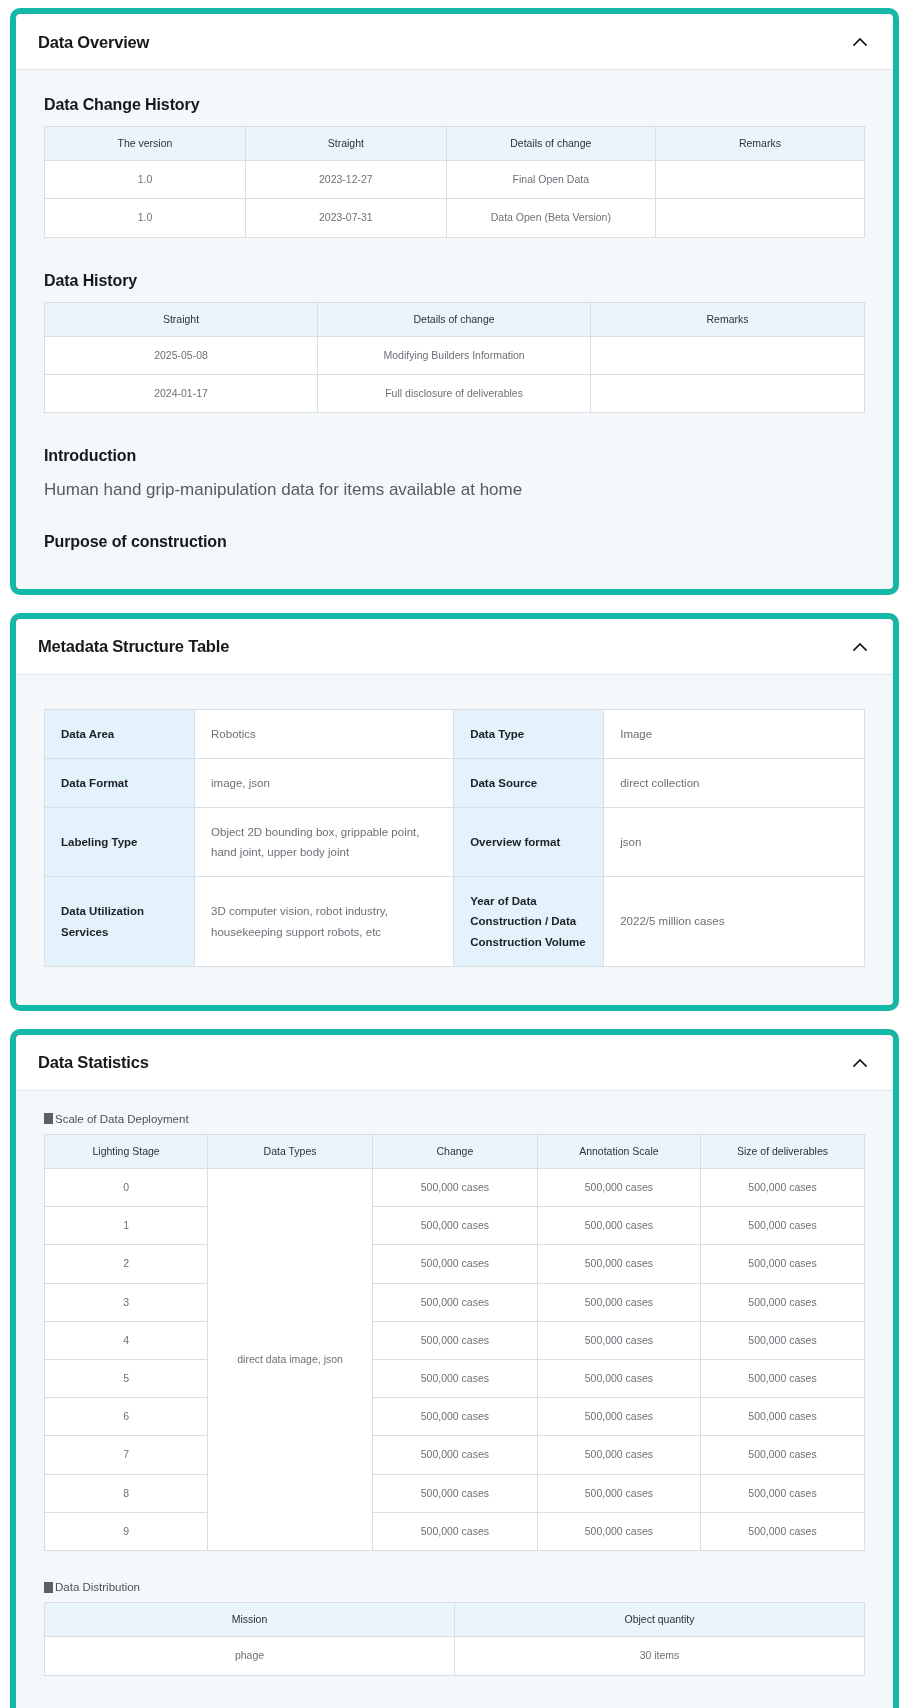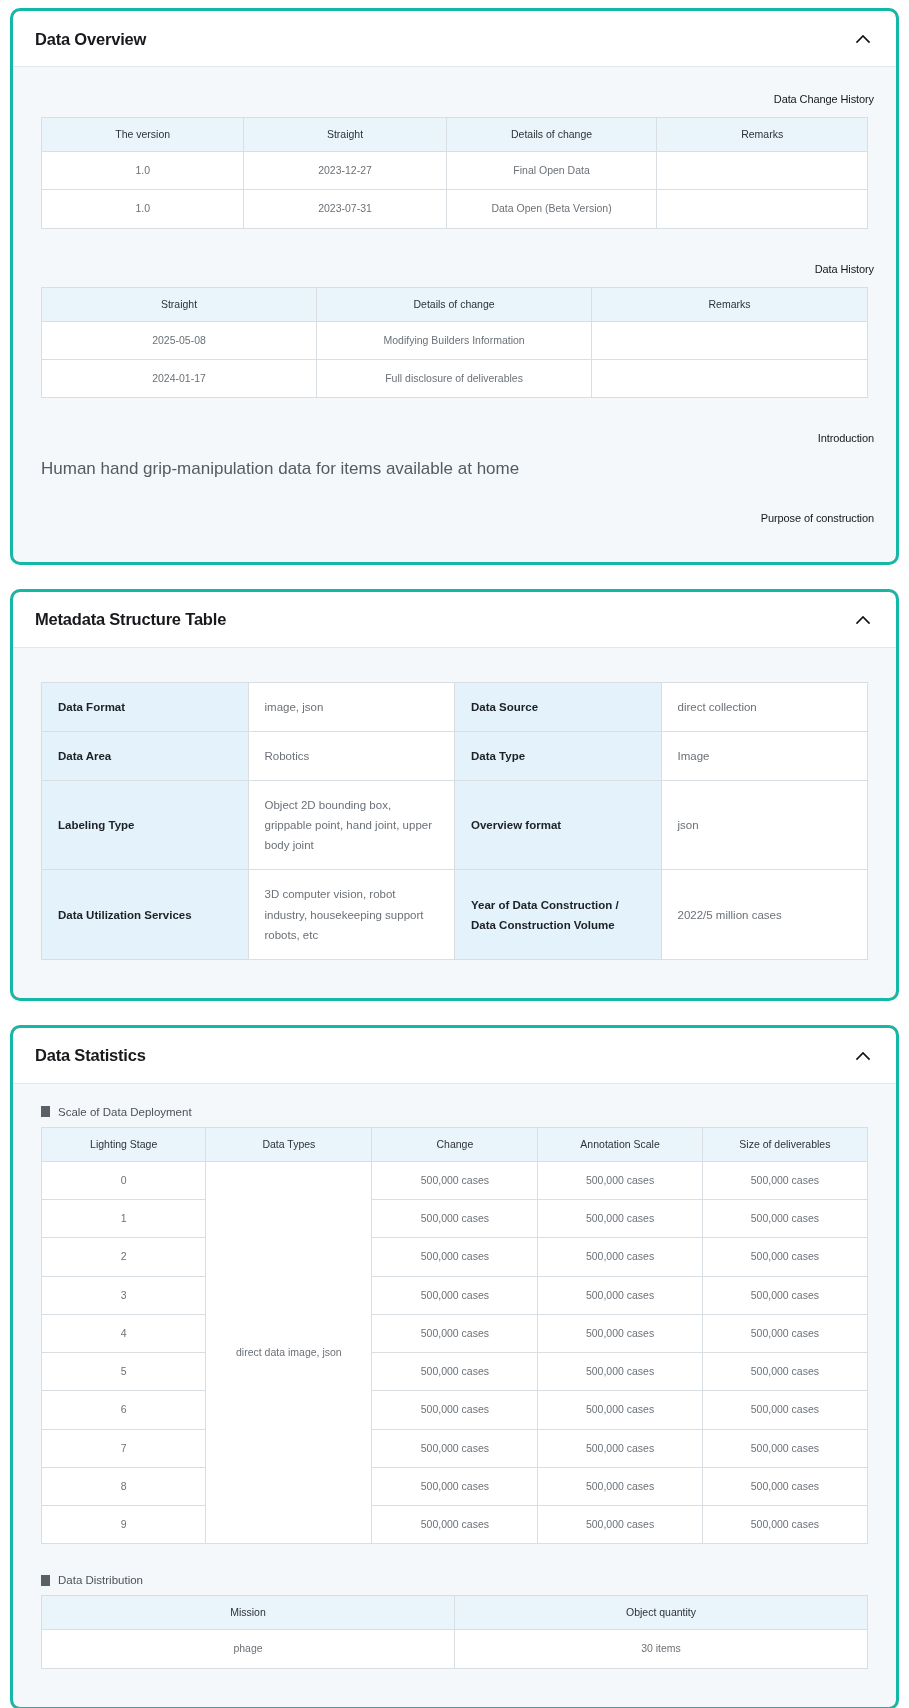--- a/index.html
+++ b/index.html
@@ -13,24 +13,24 @@
     color: #1a1a1a;
     -webkit-font-smoothing: antialiased;
   }
   .page {
     width: 909px;
     padding: 8px 10px 14px 10px;
   }
 
   
   .panel {
-    border: 3px solid #14b8a6;
+    border: 6px solid #14b8a6;
     border-radius: 10px;
     background: #b91c1c;
-    margin-bottom: 24px;
+    margin-bottom: 18px;
     overflow: hidden;
   }
   .panel-header {
     display: flex;
     align-items: center;
     justify-content: space-between;
     padding: 17px 22px 16px 22px;
     background: #ffffff;
     border-bottom: 1px solid #e3e7eb;
     cursor: pointer;
@@ -47,26 +47,25 @@
   }
   .chev svg { display:block; }
 
   .panel-body {
     background: #f4f8fb;
     padding: 22px 22px 26px 22px;
   }
 
   
   .sec-h {
-    font-size: 11px;
-    font-weight: normal;
+    font-size: 16px;
+    font-weight: bold;
     color: #16181b;
     margin: 4px 0 12px 6px;
     letter-spacing: -0.1px;
-    text-align: right;
   }
   .body-text {
     font-size: 17px;
     color: #555b62;
     margin: 0 0 4px 6px;
     line-height: 1.5;
   }
   .gap-lg { height: 30px; }
   .gap-md { height: 22px; }
   .gap-sm { height: 12px; }
@@ -118,21 +117,21 @@
   table.meta td.v {
     background: #ffffff;
     color: #6b7177;
     padding: 14px 16px;
   }
 
   
   .bullet-h {
     display: flex;
     align-items: center;
-    gap: 8px;
+    gap: 2px;
     font-size: 11.5px;
     color: #4d5258;
     margin: 0 0 9px 6px;
   }
   .bullet-sq {
     width: 9px; height: 11px;
     background: #5b6066;
     display: inline-block;
     flex: 0 0 auto;
   }
@@ -244,30 +243,30 @@
             <path d="M4 13 L10 7 L16 13" fill="none" stroke="#111" stroke-width="1.6" stroke-linecap="square"></path>
           </svg>
       </span>
     </div>
     <div class="panel-body">
       <div class="gap-sm"></div>
       <div class="tbl-wrap">
         <table class="meta">
           <tbody>
             <tr>
+              <td class="k m-c1">Data Area</td>
+              <td class="v m-c2">Robotics</td>
+              <td class="k m-c3">Data Type</td>
+              <td class="v m-c4">Image</td>
+            </tr>
+            <tr>
               <td class="k">Data Format</td>
               <td class="v">image, json</td>
               <td class="k">Data Source</td>
               <td class="v">direct collection</td>
-            </tr>
-            <tr>
-              <td class="k m-c1">Data Area</td>
-              <td class="v m-c2">Robotics</td>
-              <td class="k m-c3">Data Type</td>
-              <td class="v m-c4">Image</td>
             </tr>
             <tr>
               <td class="k">Labeling Type</td>
               <td class="v">Object 2D bounding box, grippable point, hand joint, upper body joint</td>
               <td class="k">Overview format</td>
               <td class="v">json</td>
             </tr>
             <tr>
               <td class="k">Data Utilization Services</td>
               <td class="v">3D computer vision, robot industry, housekeeping support robots, etc</td>

